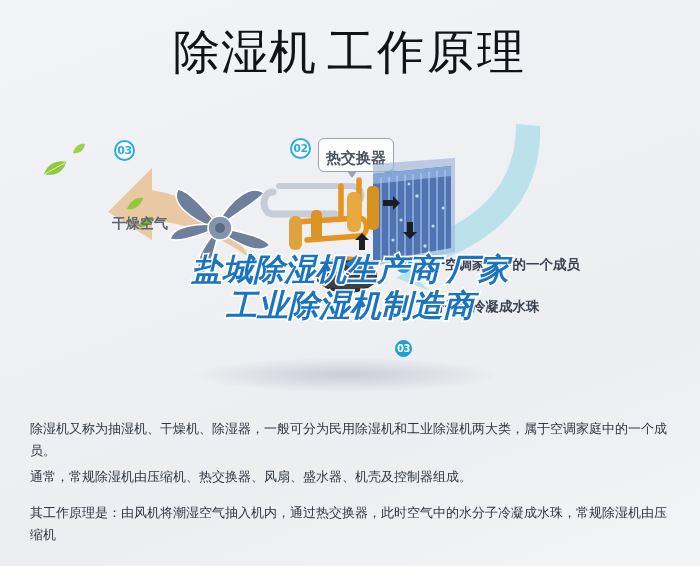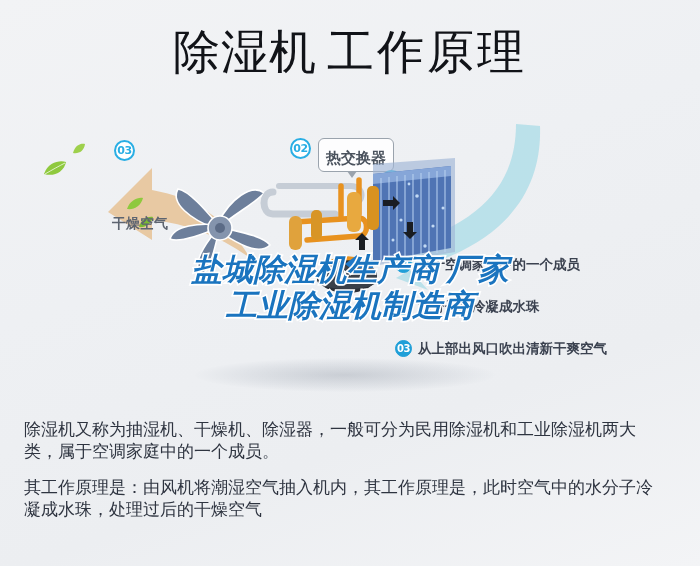--- a/index.html
+++ b/index.html
@@ -135,23 +135,23 @@
     letter-spacing:0px;
     -webkit-text-stroke:3.2px #ffffff;
     paint-order:stroke fill;
     white-space:nowrap;
     font-family:Liberation Serif, serif;
   }
   .wm-line.l2 { }
 
   
   .copy {
-    position:absolute; left:24px; top:418px; width:645px;
+    position:absolute; left:30px; top:418px; width:645px;
     color:#2e3440;
-    font-size:17px;
+    font-size:13px;
     line-height:22px;
   }
   .copy p { margin:0 0 4px 0; text-align:left; }
   .copy p.gap { margin-top:14px; }
 </style>
 </head>
 <body>
 
 <div id="page">
 
@@ -286,29 +286,29 @@
       <div class="step">
         <span class="badge solid">01</span>
         <span class="txt">属于空调家庭中的一个成员</span>
       </div>
       <div class="step">
         <span class="badge solid">02</span>
         <span class="txt">水分子遇冷凝成水珠</span>
       </div>
       <div class="step">
         <span class="badge solid">03</span>
-        <span class="txt">从上部出风口吹出清新干爽空气</span>
       </div>
     </div>
 
   </div>
 
   <div class="watermark">
     <div class="wm-line l1">盐城除湿机生产商 厂家</div>
     <div class="wm-line l2">工业除湿机制造商</div>
   </div>
 
   <div class="copy">
     <p>除湿机又称为抽湿机、干燥机、除湿器，一般可分为民用除湿机和工业除湿机两大类，属于空调家庭中的一个成员。</p>
-    <p class="gap">其工作原理是：由风机将潮湿空气抽入机内，其工作原理是，此时空气中的水分子冷凝成水珠，处理过后的干燥空气</p>
+    <p>通常，常规除湿机由压缩机、热交换器、风扇、盛水器、机壳及控制器组成。</p>
+    <p class="gap">其工作原理是：由风机将潮湿空气抽入机内，通过热交换器，此时空气中的水分子冷凝成水珠，常规除湿机由压缩机</p>
   </div>
 
 </div>
 
 </body></html>

